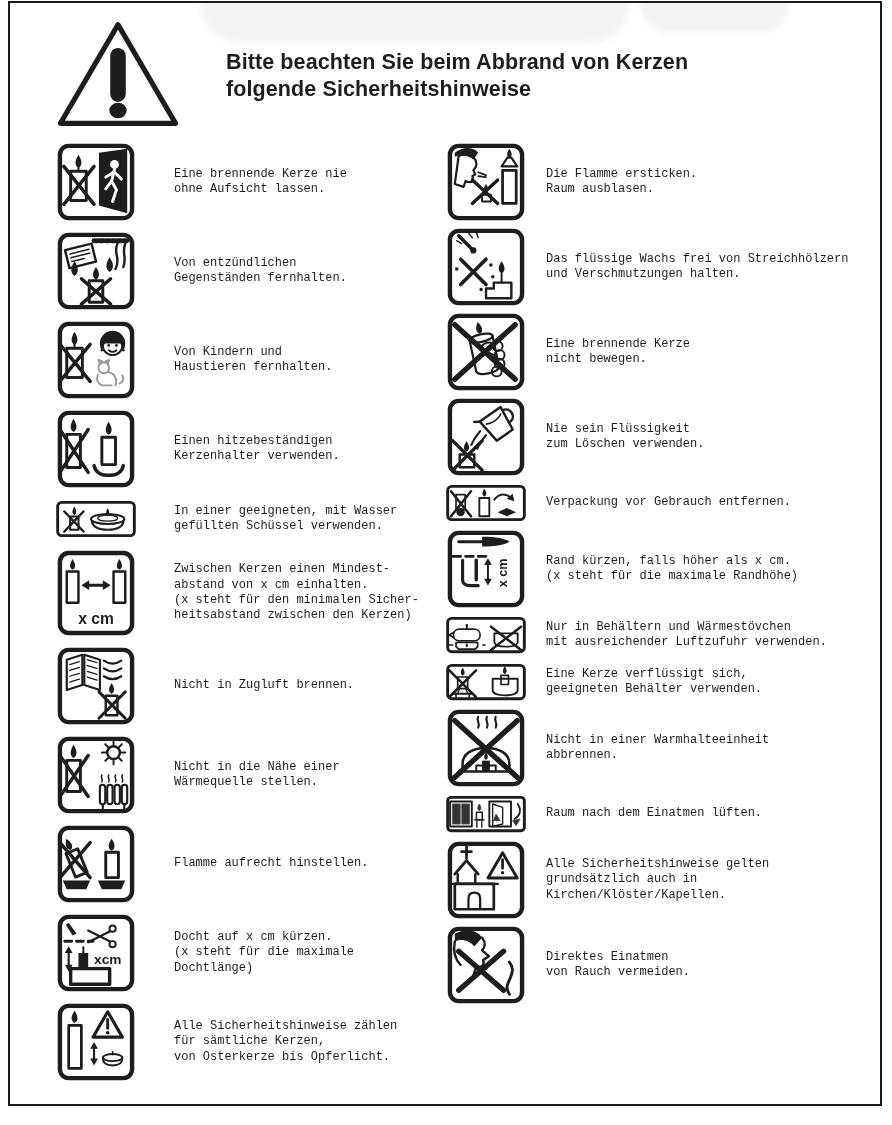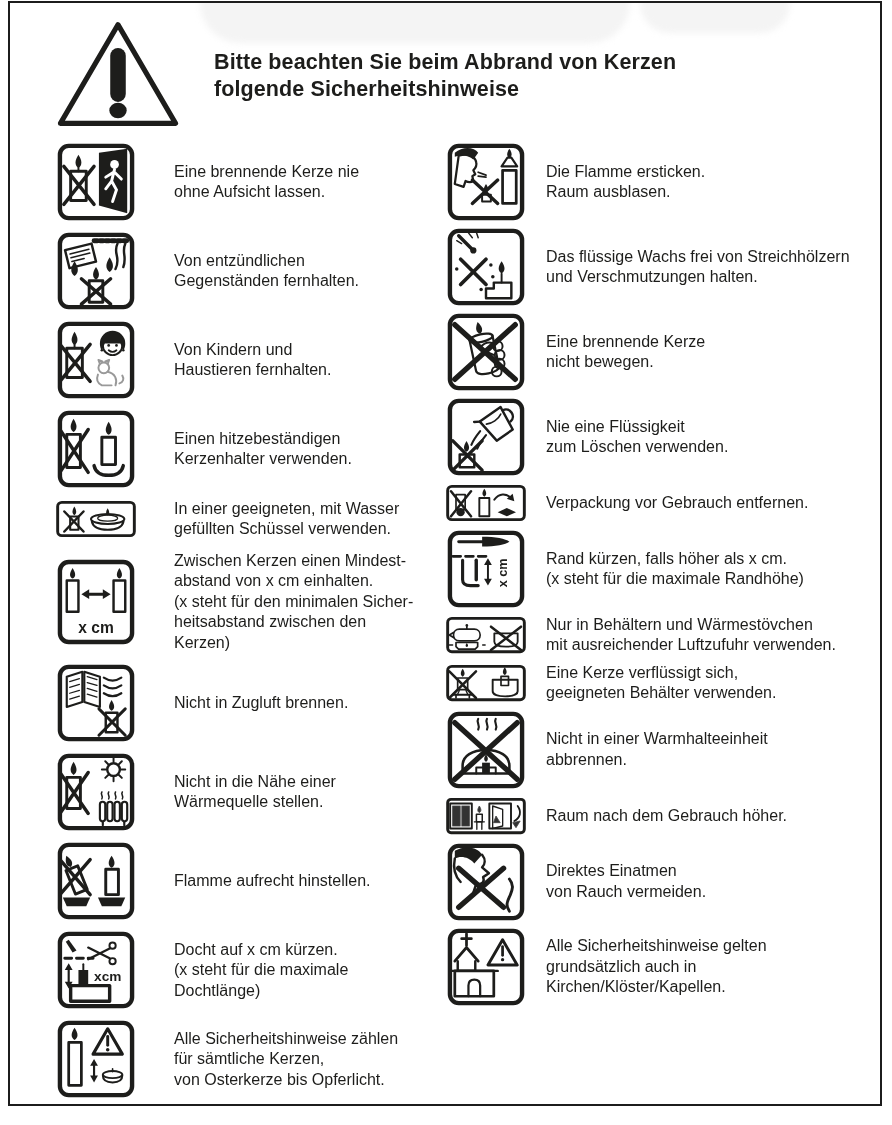--- a/index.html
+++ b/index.html
@@ -1,31 +1,31 @@
 <!DOCTYPE html>
 <html lang="de"><head>
 <meta charset="utf-8">
 <style>
   html,body{margin:0;padding:0;background:#fff;}
   body{width:892px;height:1125px;position:relative;font-family:"Liberation Sans","DejaVu Sans",sans-serif;color:#1d1d1b;}
   .sheet{position:absolute;top:1px;left:8px;width:874px;height:1105px;border:2px solid #1c1c1c;box-sizing:border-box;background:#fff;overflow:hidden;}
   .smudge{position:absolute;background:#f4f4f4;filter:blur(3px);z-index:0;}
   .sm1{left:190px;top:-12px;width:430px;height:52px;border-radius:0 0 40px 40px;}
   .sm2{left:630px;top:-14px;width:150px;height:44px;border-radius:0 0 30px 30px;}
-  .header{position:relative;z-index:1;display:flex;align-items:flex-start;gap:32px;padding:14px 20px 0 44px;}
+  .header{position:relative;z-index:1;display:flex;align-items:flex-start;gap:44px;padding:14px 20px 0 44px;}
   .tri{flex:none;}
   .title{font-size:21.5px;font-weight:bold;line-height:1.26;margin-top:32px;white-space:pre-line;letter-spacing:.1px;}
   .columns{position:relative;z-index:1;display:flex;gap:22px;padding:12px 10px 0 46px;}
   .col-left{width:368px;flex:none;}
   .col-right{flex:1;}
   .item{display:flex;align-items:center;margin-bottom:11px;}
   .col-left .item{gap:38px;}
   .col-right .item{gap:20px;margin-bottom:7px;}
   .icon-cell{width:80px;flex:none;display:flex;justify-content:center;align-items:center;}
-  .text{font-size:16px;line-height:1.28;white-space:pre-line;}
+  .text{font-size:12px;line-height:1.28;white-space:pre-line;font-family:Liberation Mono, monospace;}
   svg.sq{width:78px;height:78px;}
   svg.tl{width:78px;height:86px;}
   svg.wd{width:86px;height:40px;}
   .ic{fill:none;stroke:#1d1d1b;stroke-linecap:round;stroke-linejoin:round;}
   .fl{fill:#1d1d1b;stroke:none;}
   .fr{fill:none;stroke:#1d1d1b;stroke-width:4.5;}
   .fr2{fill:none;stroke:#1d1d1b;stroke-width:3.5;}
   svg text{fill:#1d1d1b;font-family:"Liberation Sans","DejaVu Sans",sans-serif;}
 </style>
 </head>
@@ -339,21 +339,21 @@
       <path class="ic" d="M64 18c8 1 8 13 0 14" stroke-width="2.5"></path>
       <path class="ic" d="M42 20c5 3 13 3 18 0" stroke-width="1.6"></path>
       <path class="ic" d="M38 14l-5-3" stroke-width="2.5"></path>
     </g>
     <path class="ic" d="M34 34c-4 5-7 9-9 14M40 38c-4 5-7 9-9 14" stroke-width="2.2"></path>
     <path class="fl" d="M20 44c-3.5 5.5-3.5 9 0 11 3.5-2 3.5-5.5 0-11z"></path>
     <rect class="ic" x="13" y="58" width="15" height="13" stroke-width="2.5"></rect>
     <path class="ic" d="M6 44 36 74M36 44 6 74" stroke-width="3.5"></path>
   </svg>
           </div>
-    <div class="text">Nie eine Flüssigkeit
+    <div class="text">Nie sein Flüssigkeit
 zum Löschen verwenden.</div>
   </div>
 
   <div class="item">
     <div class="icon-cell">
             <svg class="wd" viewBox="0 0 96 44">
     <rect class="fr2" x="2" y="2" width="92" height="40" rx="5"></rect>
     <rect class="ic" x="12" y="12" width="11" height="18" stroke-width="2"></rect>
     <circle class="fl" cx="17.5" cy="33" r="5"></circle>
     <path class="ic" d="M6 8 30 38M30 8 6 38" stroke-width="3"></path>
@@ -452,36 +452,21 @@
       <rect class="ic" x="36.5" y="20" width="7" height="9" stroke-width="1.8"></rect>
       <path class="ic" d="M34 29h12M37 29v9m6-9v9" stroke-width="1.6"></path>
       <rect class="ic" x="52" y="7" width="26" height="30" stroke-width="2.3"></rect>
       <path class="ic" d="M56 10l12 4v20l-12 3z" stroke-width="1.6" fill="#fff"></path>
       <path d="M60 22l5 8h-8z" fill="#333"></path>
       <path class="ic" d="M86 10c5 7 3 14-4 18" stroke-width="2.2"></path>
       <path d="M80 30l9-2-5 8z" fill="#333"></path>
     </g>
   </svg>
           </div>
-    <div class="text">Raum nach dem Gebrauch höher.</div>
-  </div>
-
-  <div class="item">
-    <div class="icon-cell">
-            <svg class="sq" viewBox="0 0 80 80">
-    <rect class="fr" x="3" y="3" width="74" height="74" rx="9"></rect>
-    <path class="fl" d="M8 8c10-6 24-4 28 4l-8 9C22 14 14 13 8 16z"></path>
-    <path class="ic" d="M36 12c4 5 3 10 0 13l7 6-6 4c2 5-1 8-7 7l-3 9" stroke-width="2.5"></path>
-    <path class="ic" d="M8 16c-2 10 0 18 6 24" stroke-width="2.5"></path>
-    <path class="ic" d="M12 26 58 66M58 26 12 66" stroke-width="5.5"></path>
-    <path class="ic" d="M64 70c-5-7-1-12 1-17s4-10-1-16" stroke-width="3"></path>
-  </svg>
-          </div>
-    <div class="text">Direktes Einatmen
-von Rauch vermeiden.</div>
+    <div class="text">Raum nach dem Einatmen lüften.</div>
   </div>
 
   <div class="item">
     <div class="icon-cell">
             <svg class="sq" viewBox="0 0 80 80">
     <rect class="fr" x="3" y="3" width="74" height="74" rx="9"></rect>
     <path class="ic" d="M20 6v12M15 11h10" stroke-width="2.8"></path>
     <path class="ic" d="M8 34 20 20l12 14" stroke-width="2.8" fill="#fff"></path>
     <path class="ic" d="M11 34v10h18V34" stroke-width="2.5"></path>
     <rect class="ic" x="8" y="44" width="40" height="26" stroke-width="2.8" fill="#fff"></rect>
@@ -489,15 +474,30 @@
     <path class="ic" d="M22 70V59c0-4 2.5-6 6-6s6 2 6 6v11" stroke-width="2.3"></path>
     <path class="ic" d="M57 12 72 38H42z" stroke-width="3" fill="#fff"></path>
     <line class="ic" x1="57" y1="19" x2="57" y2="28" stroke-width="2.8"></line>
     <circle class="fl" cx="57" cy="32.5" r="1.7"></circle>
   </svg>
           </div>
     <div class="text">Alle Sicherheitshinweise gelten
 grundsätzlich auch in
 Kirchen/Klöster/Kapellen.</div>
   </div>
+
+  <div class="item">
+    <div class="icon-cell">
+            <svg class="sq" viewBox="0 0 80 80">
+    <rect class="fr" x="3" y="3" width="74" height="74" rx="9"></rect>
+    <path class="fl" d="M8 8c10-6 24-4 28 4l-8 9C22 14 14 13 8 16z"></path>
+    <path class="ic" d="M36 12c4 5 3 10 0 13l7 6-6 4c2 5-1 8-7 7l-3 9" stroke-width="2.5"></path>
+    <path class="ic" d="M8 16c-2 10 0 18 6 24" stroke-width="2.5"></path>
+    <path class="ic" d="M12 26 58 66M58 26 12 66" stroke-width="5.5"></path>
+    <path class="ic" d="M64 70c-5-7-1-12 1-17s4-10-1-16" stroke-width="3"></path>
+  </svg>
+          </div>
+    <div class="text">Direktes Einatmen
+von Rauch vermeiden.</div>
+  </div>
 </div>
   </div>
 </div>
 
 </body></html>

